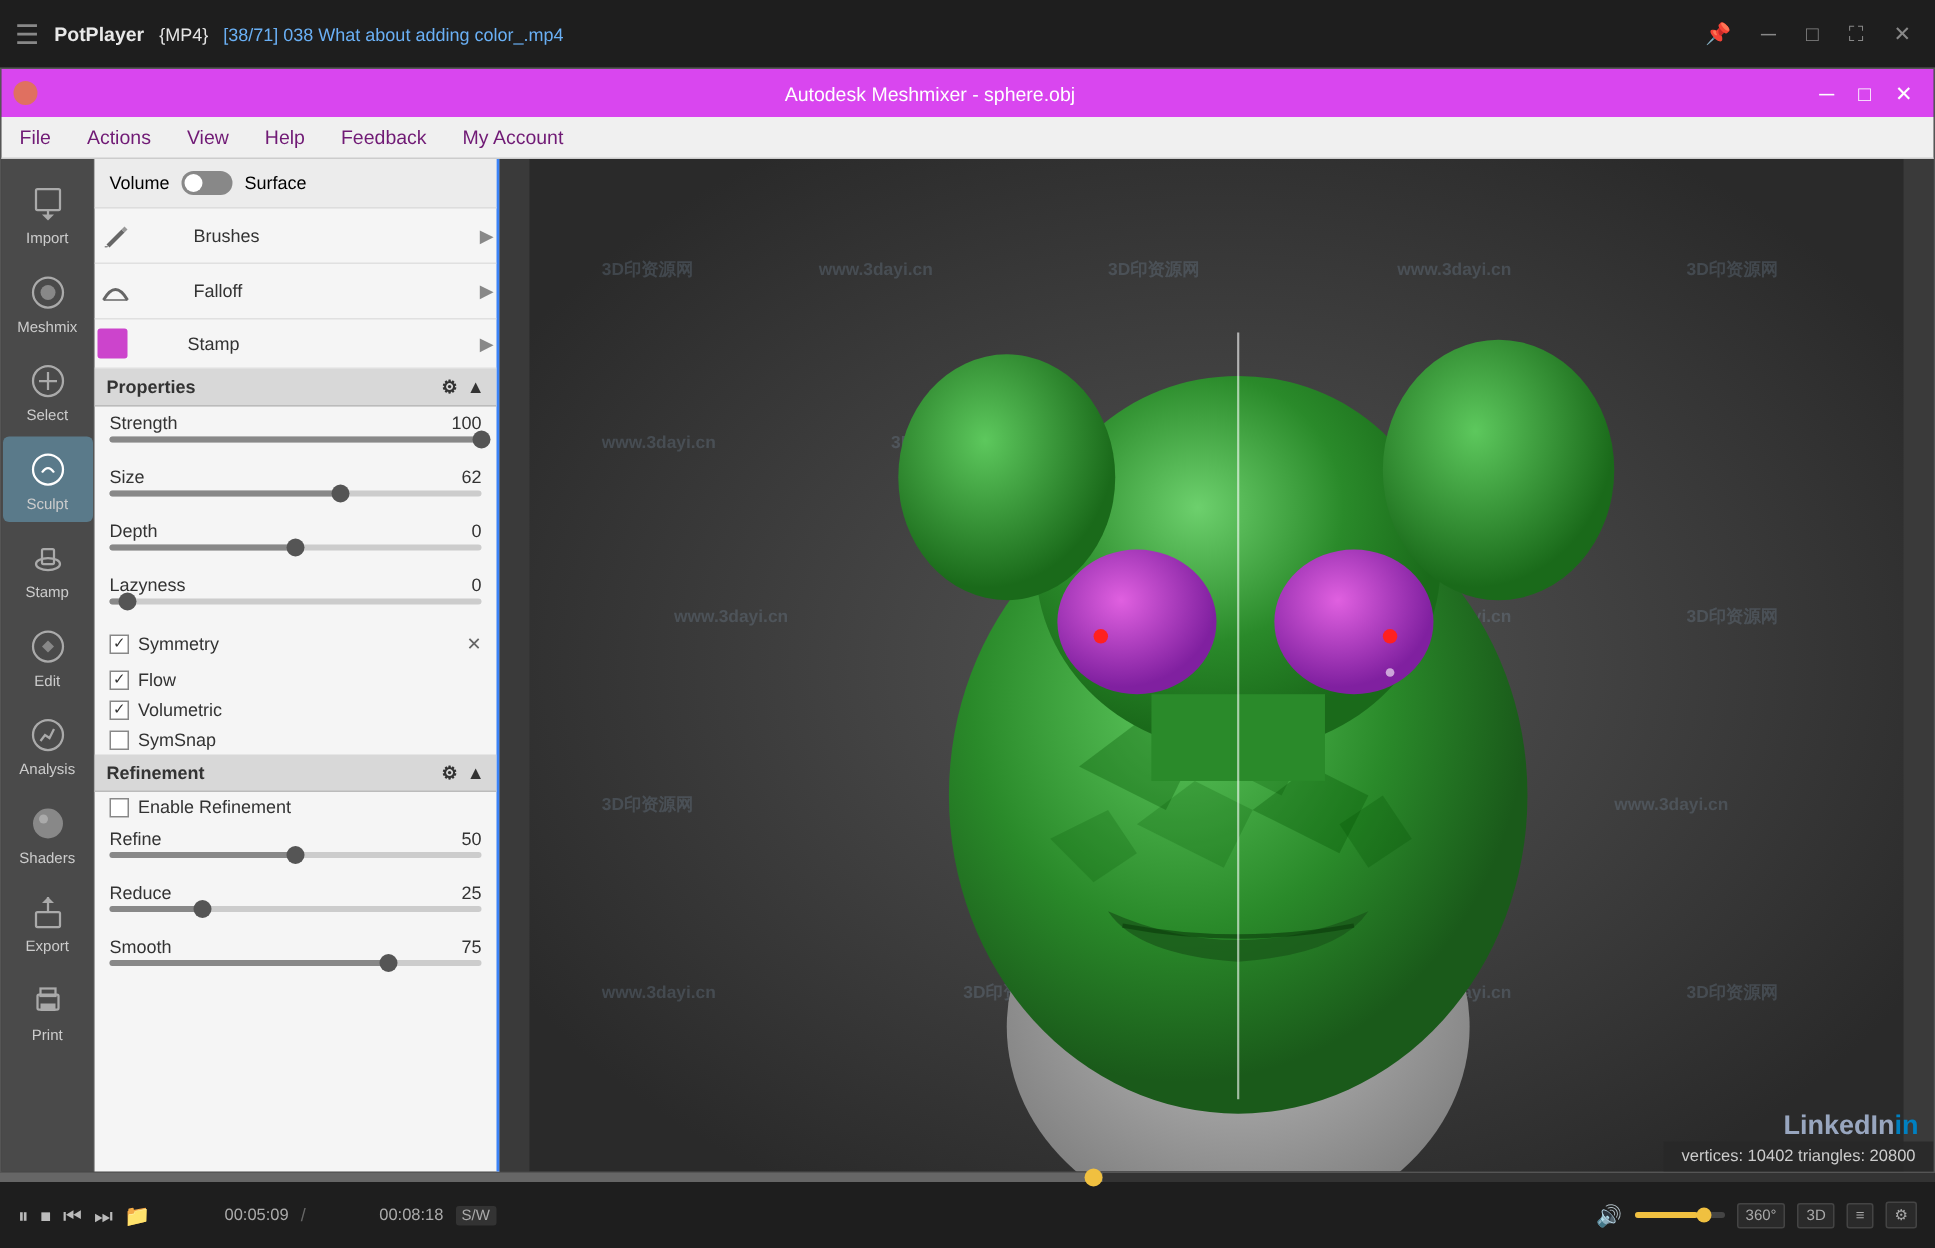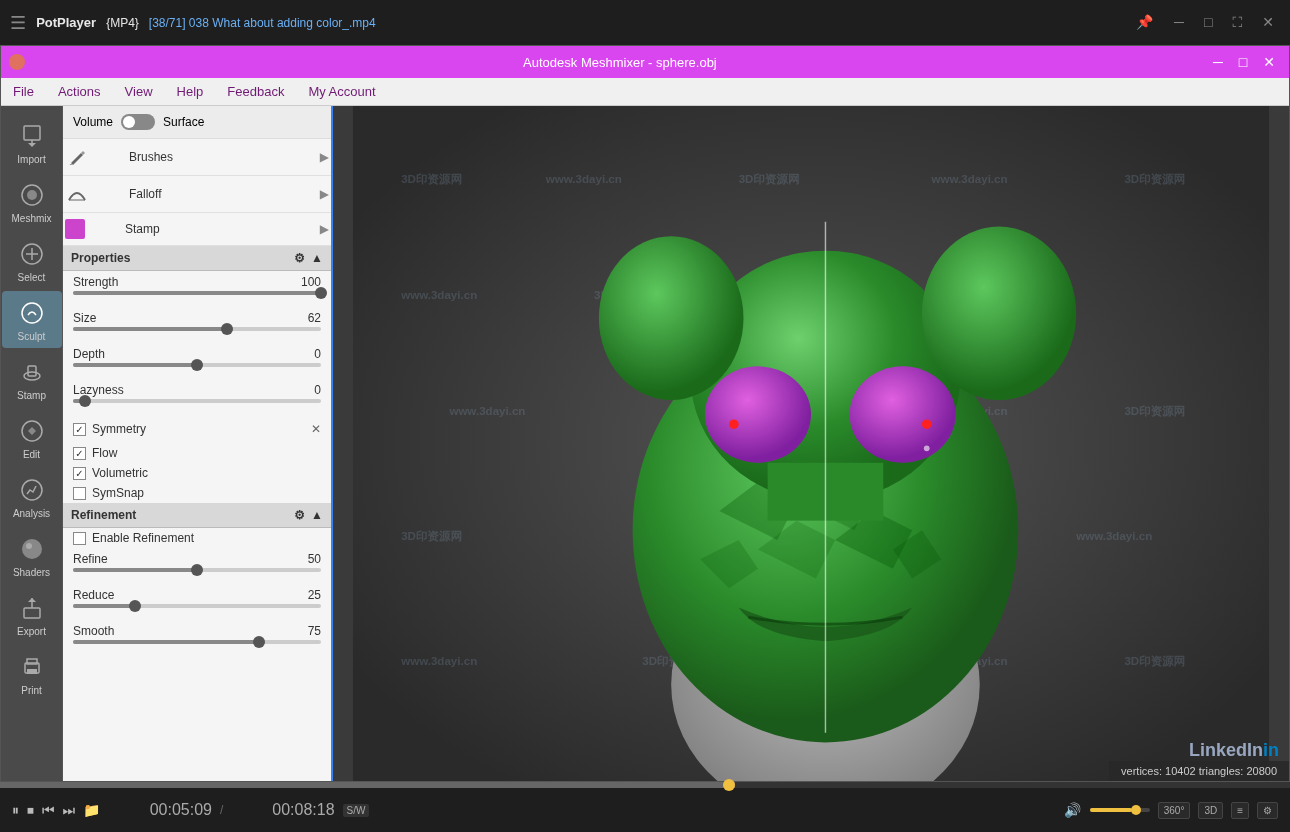--- a/index.html
+++ b/index.html
@@ -297,21 +297,21 @@
     .controls-row {
       height: 44px;
       display: flex;
       align-items: center;
       padding: 0 12px;
       gap: 8px;
       color: #bbb;
       font-size: 12px;
     }
     .ctrl-btn { color: #bbb; cursor: pointer; font-size: 14px; }
-    .time-display { color: #aaa; font-size: 16px; padding-left: 41px; }
+    .time-display { color: #aaa; font-size: 11px; padding-left: 41px; }
     .time-sep { color: #666; }
     .subtitle-badge { background: #333; color: #aaa; font-size: 10px; padding: 1px 4px; border-radius: 2px; }
     .right-controls { margin-left: auto; display: flex; align-items: center; gap: 8px; }
     .volume-bar { width: 60px; height: 4px; background: #444; border-radius: 2px; position: relative; }
     .volume-fill { height: 100%; background: #f0c040; border-radius: 2px; width: 70%; }
     .volume-thumb { width: 10px; height: 10px; background: #f0c040; border-radius: 50%; position: absolute; top: -3px; left: 69%; }
     .badge-btn { background: #2a2a2a; border: 1px solid #444; color: #aaa; font-size: 10px; padding: 2px 5px; border-radius: 2px; cursor: pointer; }
 
     
     .viewport svg {

